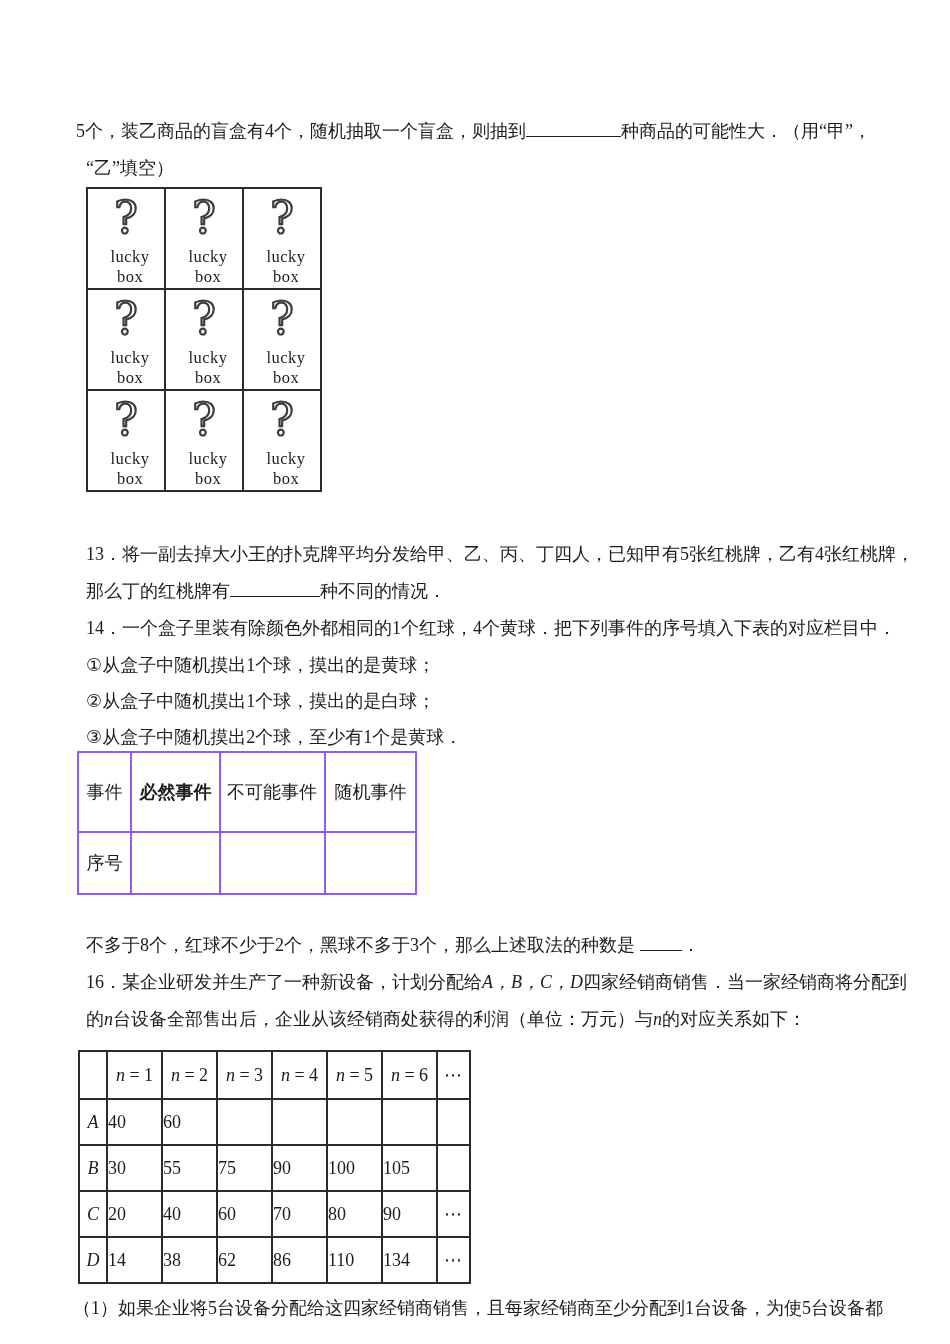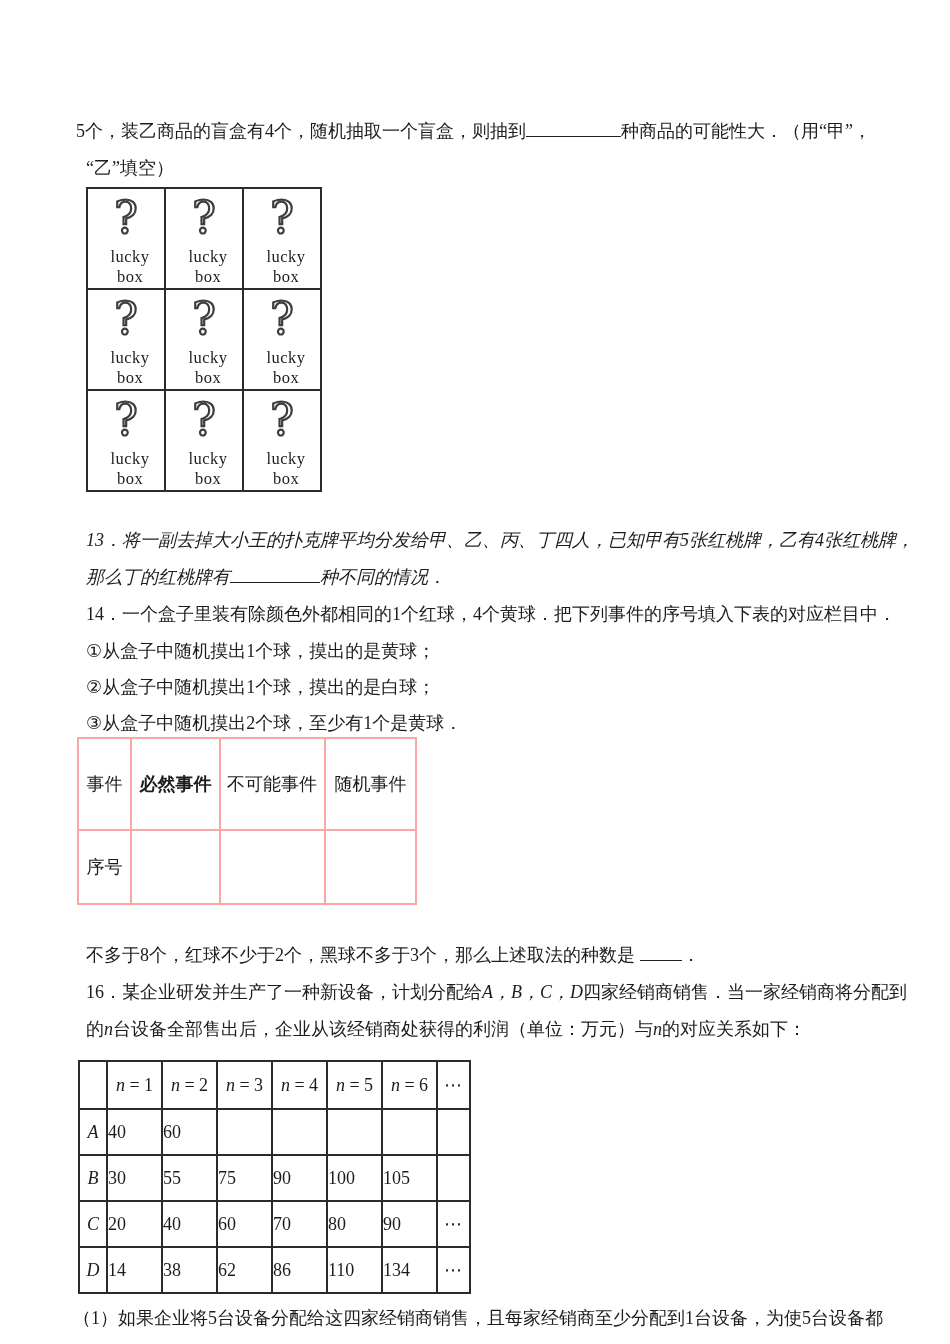--- a/index.html
+++ b/index.html
@@ -22,21 +22,21 @@
   table.lucky{border-collapse:collapse;margin:0 0 0 0;}
   table.lucky td{
     width:76px;height:77px;border:2px solid #2b2b2b;
     text-align:center;vertical-align:bottom;padding:0;
   }
   .qm-wrap{display:block;height:54px;padding-top:4px;}
   .lb-label{display:block;font-size:16.5px;line-height:20px;padding-bottom:1px;letter-spacing:0.5px;margin-left:8px;}
 
   
   table.events{border-collapse:collapse;margin:-4px 0 0 -9px;table-layout:fixed;}
-  table.events td{border:2px solid #fca5a5;vertical-align:middle;font-size:18px;padding:16px 6px;}
+  table.events td{border:2px solid #8b5cf6;vertical-align:middle;font-size:18px;padding:10px 6px;}
   .ev-c0{width:39px;text-align:center;}
   .ev-c1{width:75px;text-align:center;font-weight:bold;}
   .ev-c2{width:91px;text-align:left;padding-left:9px;}
   .ev-c3{width:77px;text-align:center;border-radius:29px;}
   .ev-head td{height:58px;}
   .ev-row td{height:40px;}
 
   
   table.profit{border-collapse:collapse;margin:12px 0 0 -8px;table-layout:fixed;font-family:Liberation Serif, serif;}
   table.profit td{border:2px solid #2b2b2b;vertical-align:middle;font-size:18px;padding:0;height:44px;}
@@ -114,21 +114,21 @@
       <td>
         <span class="qm-wrap"><svg width="36" height="52" viewBox="0 0 36 52">
                 <text x="18" y="40" text-anchor="middle" font-size="44" font-family="DejaVu Serif, serif" fill="#ffffff" stroke="#3d3d3d" stroke-width="2.2">?</text>
               </svg></span>
         <span class="lb-label">lucky box</span>
       </td>
     </tr>
   </tbody>
     </table>
 
-  <div style="margin-top:30px;font-style:italic;">
+  <div style="margin-top:44px;">
     <div class="tline"><span>13．将一副去掉大小王的扑克牌平均分发给甲、乙、丙、丁四人，已知甲有5张红桃牌，乙有4张红桃牌，</span></div>
     <div class="tline"><span>那么丁的红桃牌有</span><span class="blank w90"></span><span>种不同的情况．</span></div>
   </div>
 
   <div class="tline"><span>14．一个盒子里装有除颜色外都相同的1个红球，4个黄球．把下列事件的序号填入下表的对应栏目中．</span></div>
   <div class="items">
     <div class="tline"><span>①从盒子中随机摸出1个球，摸出的是黄球；</span></div>
     <div class="tline"><span>②从盒子中随机摸出1个球，摸出的是白球；</span></div>
     <div class="tline"><span>③从盒子中随机摸出2个球，至少有1个是黄球．</span></div>
   </div>

